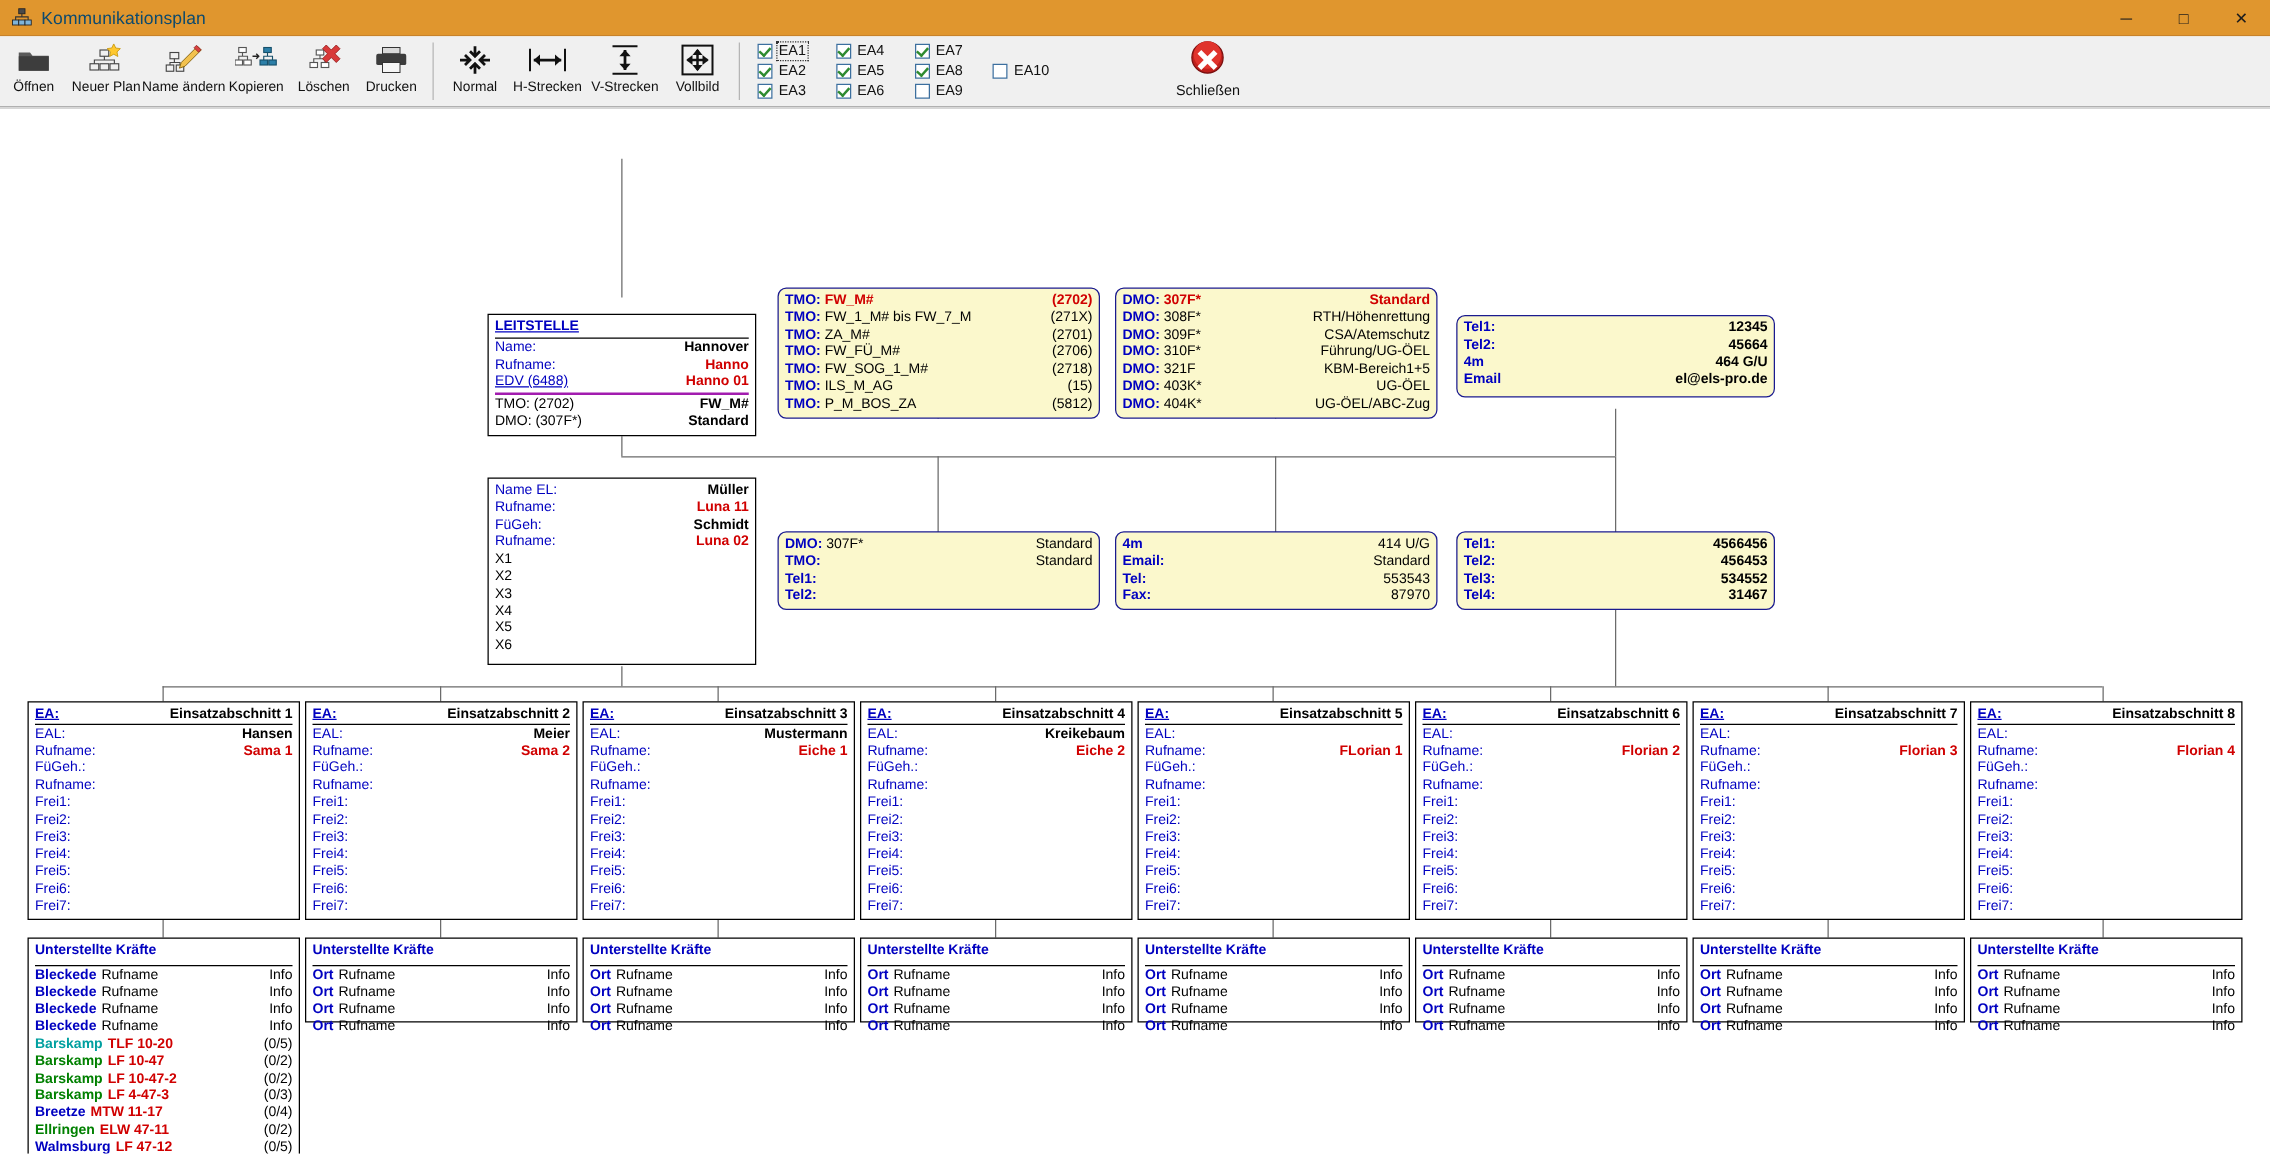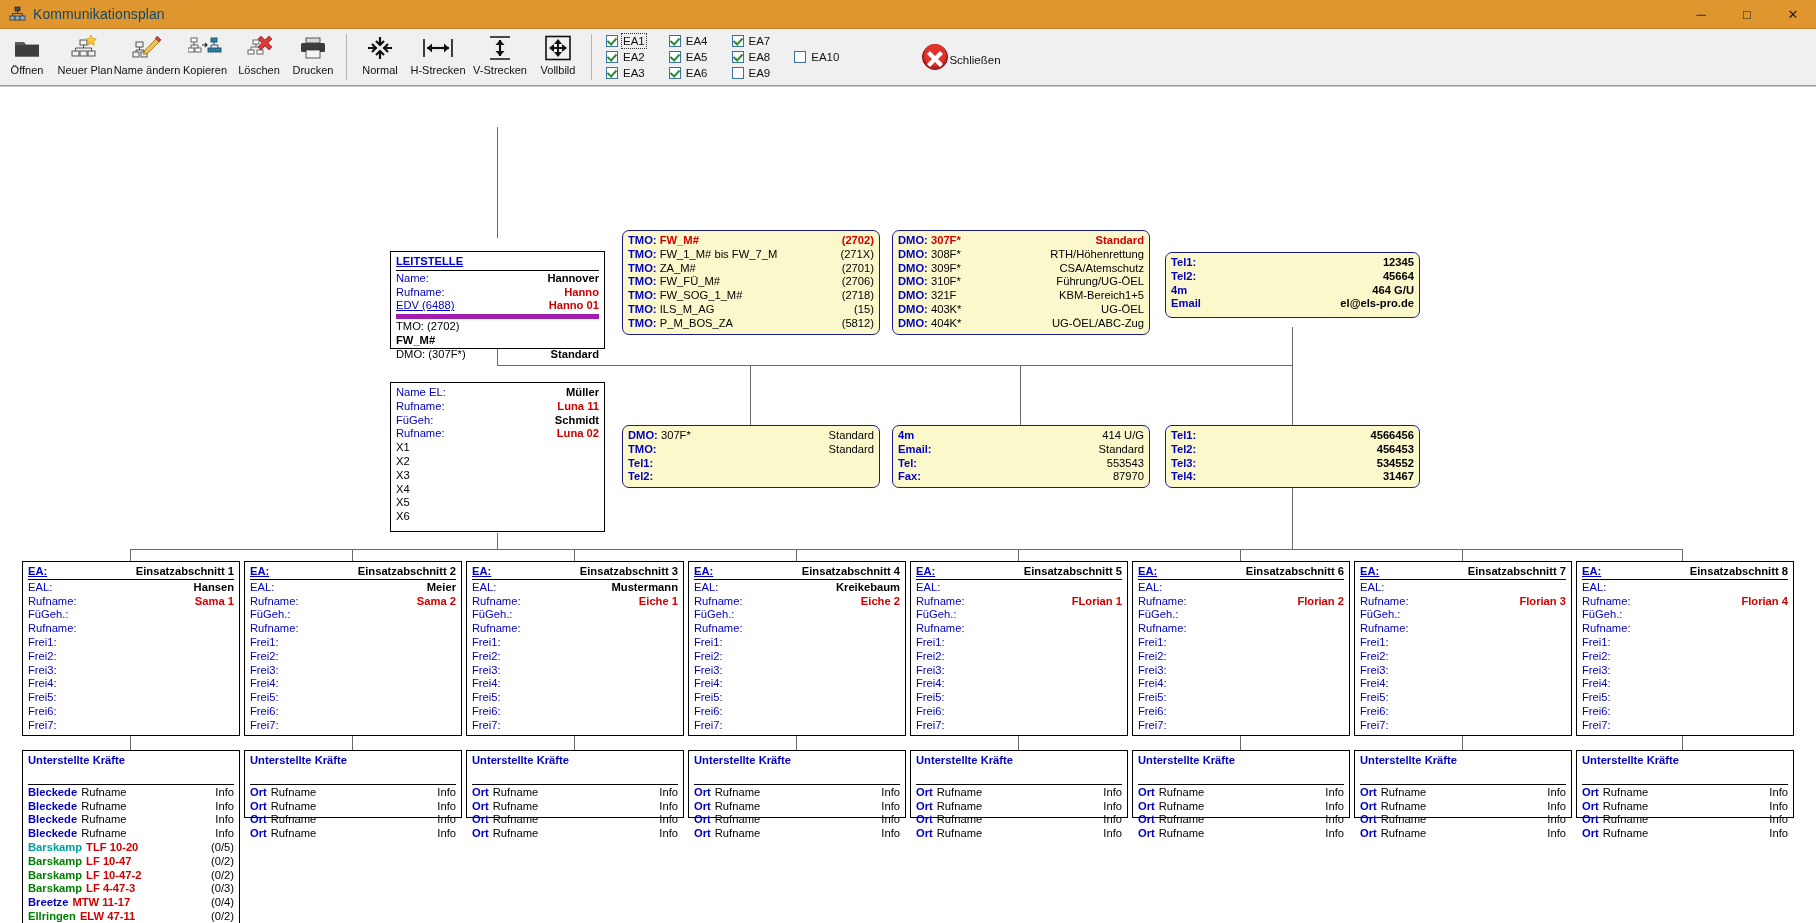--- a/index.html
+++ b/index.html
@@ -80,21 +80,21 @@
     left: 2px; top: 0px;
     width: 4px; height: 7px;
     border: solid #2e8b30;
     border-width: 0 2px 2px 0;
     transform: rotate(42deg);
   }
   .cbrow .lbl { font-size: 11.5px; color: #111; }
   .cbrow.focused .lbl { outline: 1px dotted #333; outline-offset: 1px; }
 
   .closebtn-area {
-    display: flex; 
+    display: flex; flex-direction: column;
     align-items: center; justify-content: flex-start;
     padding-top: 3px;
     margin-left: 58px;
     width: 90px;
     text-align: center;
   }
   .closebtn-area .cap { font-size: 11.5px; color: #111; margin-top: 2px; }
 
   
   #canvas {
@@ -159,21 +159,21 @@
     white-space: nowrap;
   }
   .hdr-row .k { color: #0000C0; font-weight: bold; text-decoration: underline; }
   .hdr-row .v { color: #000; font-weight: bold; }
   .uline { text-decoration: underline; }
 
   
   .uk-title {
     color: #0000C0; font-weight: bold;
     border-bottom: 1px solid #000;
-    margin-bottom: 1px; padding-bottom: 16px;
+    margin-bottom: 1px; padding-bottom: 4px;
   }
   .uk-row { display: flex; justify-content: space-between; white-space: nowrap; }
   .uk-row .ort { font-weight: bold; margin-right: 4px; }
   .uk-row .info { color: #000; }
   .c-red  { color: #D00000; }
   .c-black{ color: #000; }
   .b { font-weight: bold; }
 
   
   .ln { position: absolute; background: #6b6b6b; }
@@ -434,25 +434,25 @@
   <div class="box white" style="left:390px; top:164px; width:215px; height:98px;">
     <div class="hdr">LEITSTELLE</div>
     <div class="row">
       <span class="k">Name:</span>
       <span class="v">Hannover</span>
     </div>
     <div class="row">
       <span class="k">Rufname:</span>
       <span class="v red">Hanno</span>
     </div>
-    <div class="row" style="border-bottom:5px solid #a21caf; padding-bottom:1px;gap:32px;">
+    <div class="row" style="border-bottom:2px solid #a21caf; padding-bottom:1px;gap:32px;">
       <span class="k uline">EDV (6488)</span>
       <span class="v red">Hanno 01</span>
     </div>
-    <div class="row" style="margin-top:1px;flex-direction:column;">
+    <div class="row" style="margin-top:1px;">
       <span class="k plain">TMO: (2702)</span>
       <span class="v">FW_M#</span>
     </div>
     <div class="row">
       <span class="k plain">DMO: (307F*)</span>
       <span class="v">Standard</span>
     </div>
   </div>
 
   <div class="box yellow" style="left:622px; top:143px; width:258px; height:105px;">

